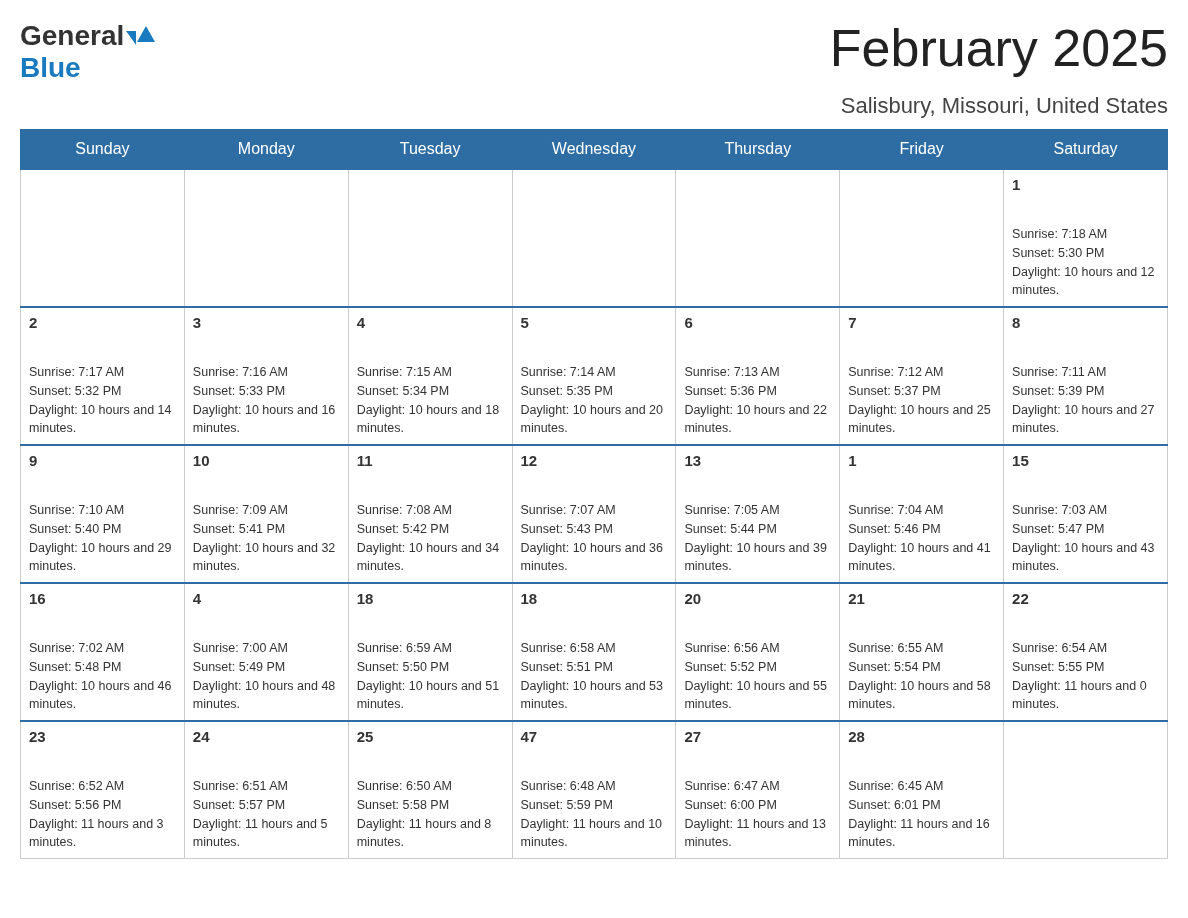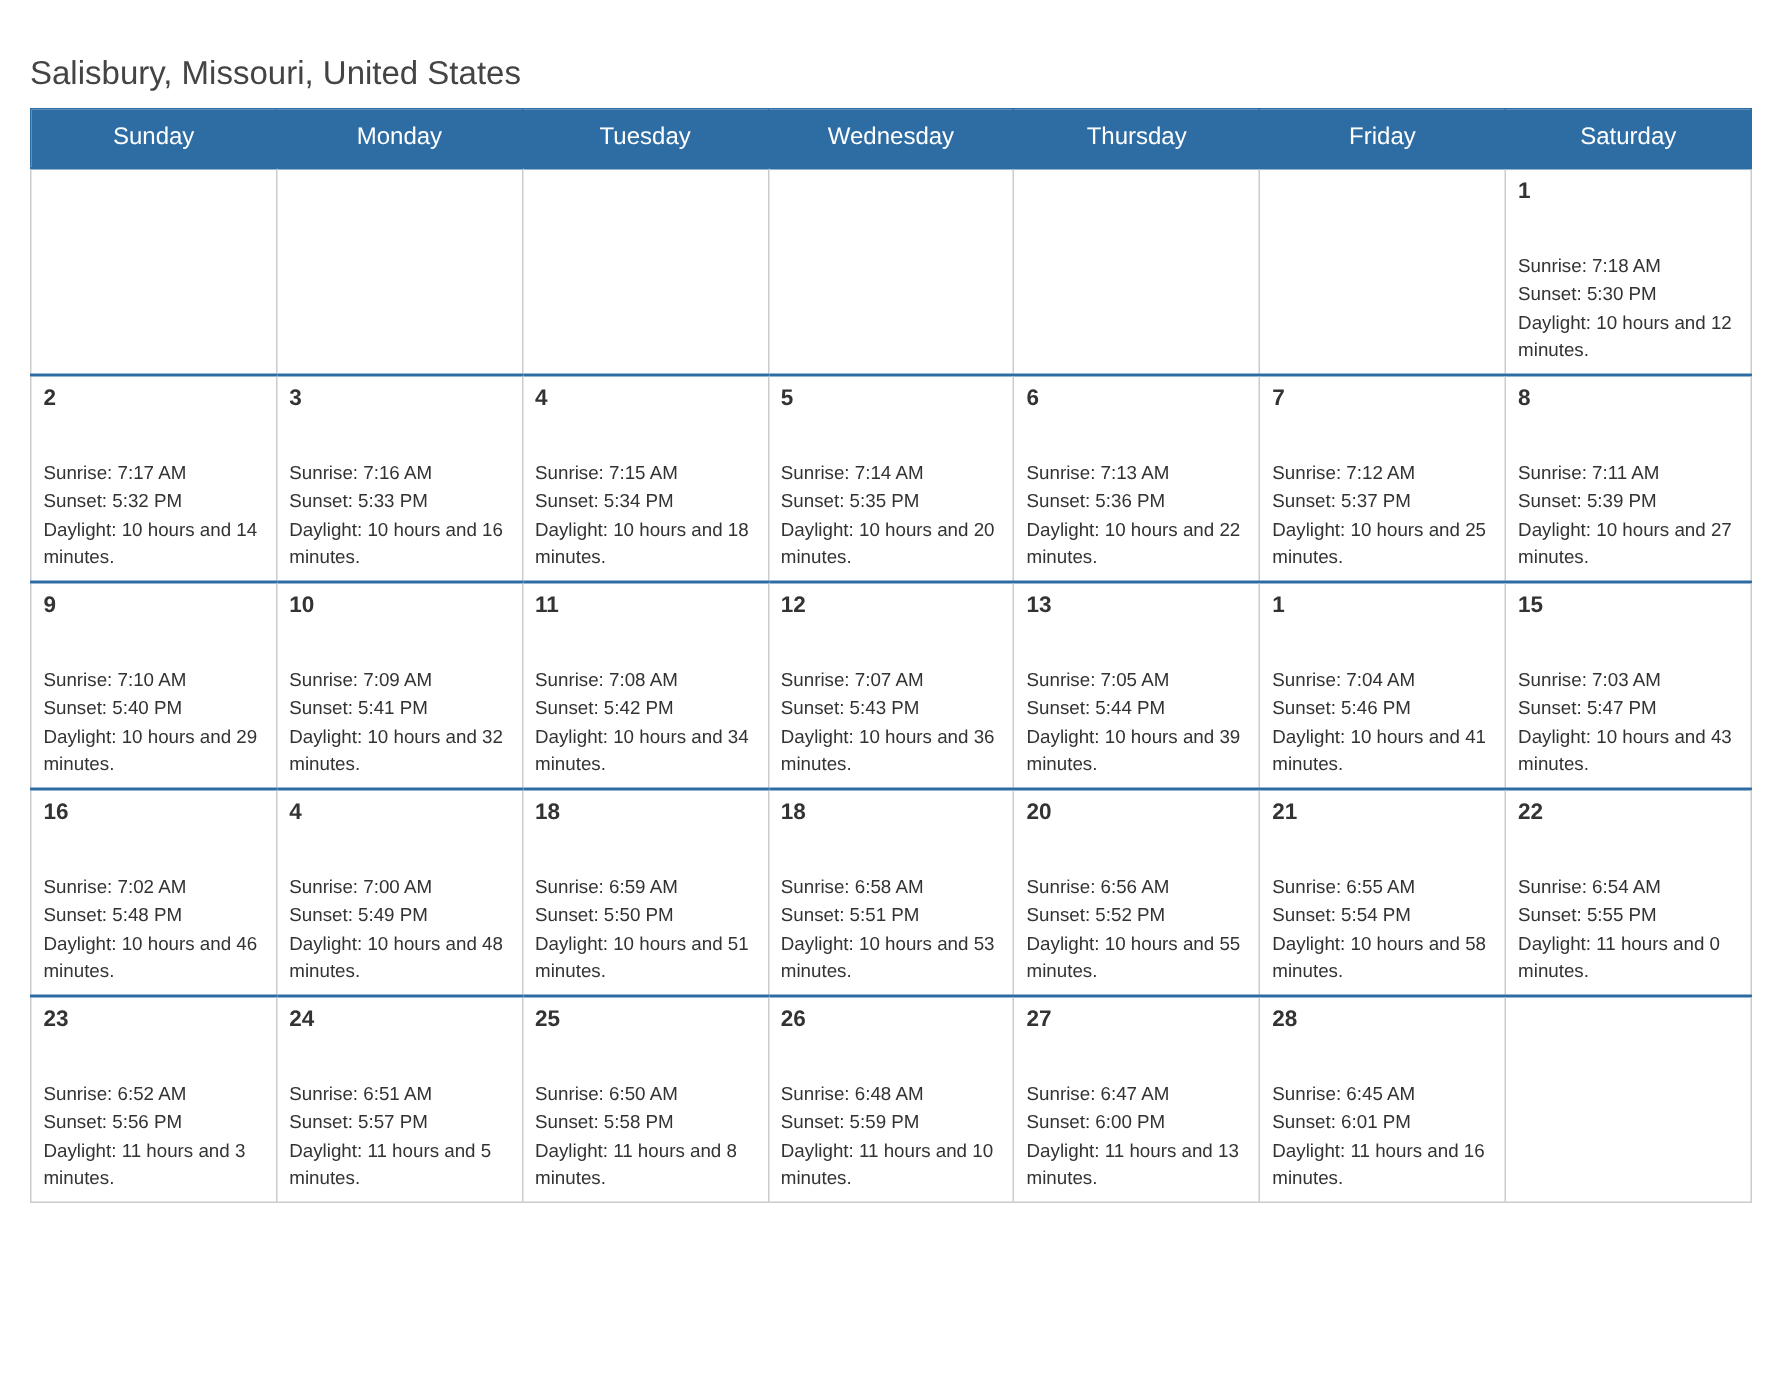--- a/index.html
+++ b/index.html
@@ -85,21 +85,38 @@
     }
     .logo-top-row {
       display: flex;
       align-items: center;
     }
   </style>
 </head>
 <body>
 
 <div class="header">
+  <div class="logo-container">
+    <div class="logo-text-group">
+      <div class="logo-top-row">
+        <span style="font-size:28px;font-weight:bold;color:#333;">General</span>
+        <span style="display:inline-block;margin-left:2px;width:0;height:0;border-left:10px solid #1a7abf;border-right:0px solid transparent;border-bottom:14px solid #1a7abf;position:relative;top:2px;clip-path:polygon(0 0, 100% 100%, 100% 0);"></span>
+        <span style="margin-left:1px;">
+          <svg width="18" height="16" viewBox="0 0 18 16">
+            <polygon points="0,16 9,0 18,16" fill="#1a7abf"></polygon>
+          </svg>
+        </span>
+      </div>
+      <div>
+        <span style="font-size:28px;font-weight:bold;color:#1a7abf;">Blue</span>
+      </div>
+    </div>
+  </div>
   <div class="title-area">
+    <div class="month-title">February 2025</div>
     <div class="location">Salisbury, Missouri, United States</div>
   </div>
 </div>
 
 <table class="calendar">
   <thead>
     <tr>
       <th>Sunday</th>
       <th>Monday</th>
       <th>Tuesday</th>
@@ -219,21 +236,21 @@
         </td>
         <td>
           <span class="day-number">24</span>
           <div class="day-info">Sunrise: 6:51 AM<br>Sunset: 5:57 PM<br>Daylight: 11 hours and 5 minutes.</div>
         </td>
         <td>
           <span class="day-number">25</span>
           <div class="day-info">Sunrise: 6:50 AM<br>Sunset: 5:58 PM<br>Daylight: 11 hours and 8 minutes.</div>
         </td>
         <td>
-          <span class="day-number">26</span>
+          <span class="day-number">47</span>
           <div class="day-info">Sunrise: 6:48 AM<br>Sunset: 5:59 PM<br>Daylight: 11 hours and 10 minutes.</div>
         </td>
         <td>
           <span class="day-number">27</span>
           <div class="day-info">Sunrise: 6:47 AM<br>Sunset: 6:00 PM<br>Daylight: 11 hours and 13 minutes.</div>
         </td>
         <td>
           <span class="day-number">28</span>
           <div class="day-info">Sunrise: 6:45 AM<br>Sunset: 6:01 PM<br>Daylight: 11 hours and 16 minutes.</div>
         </td>

